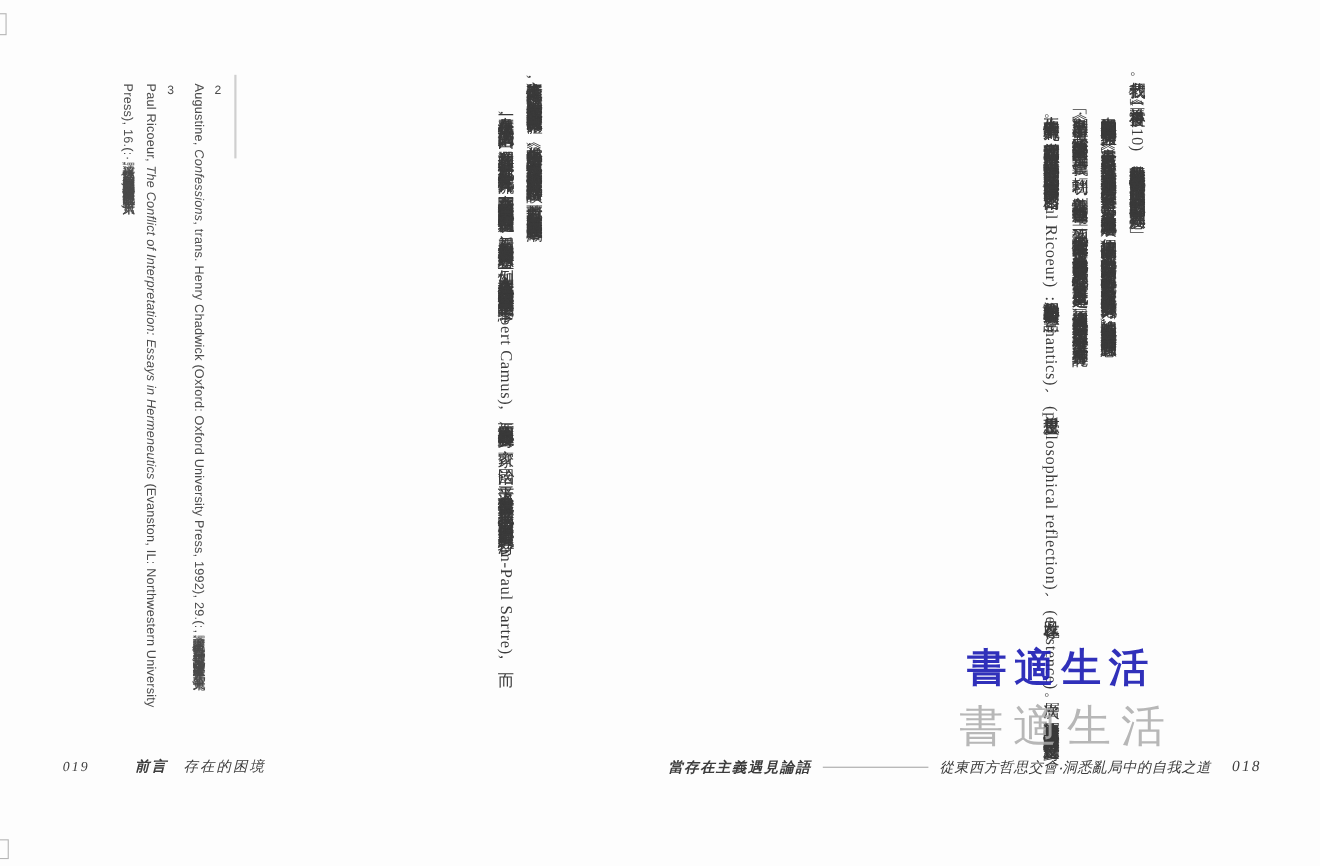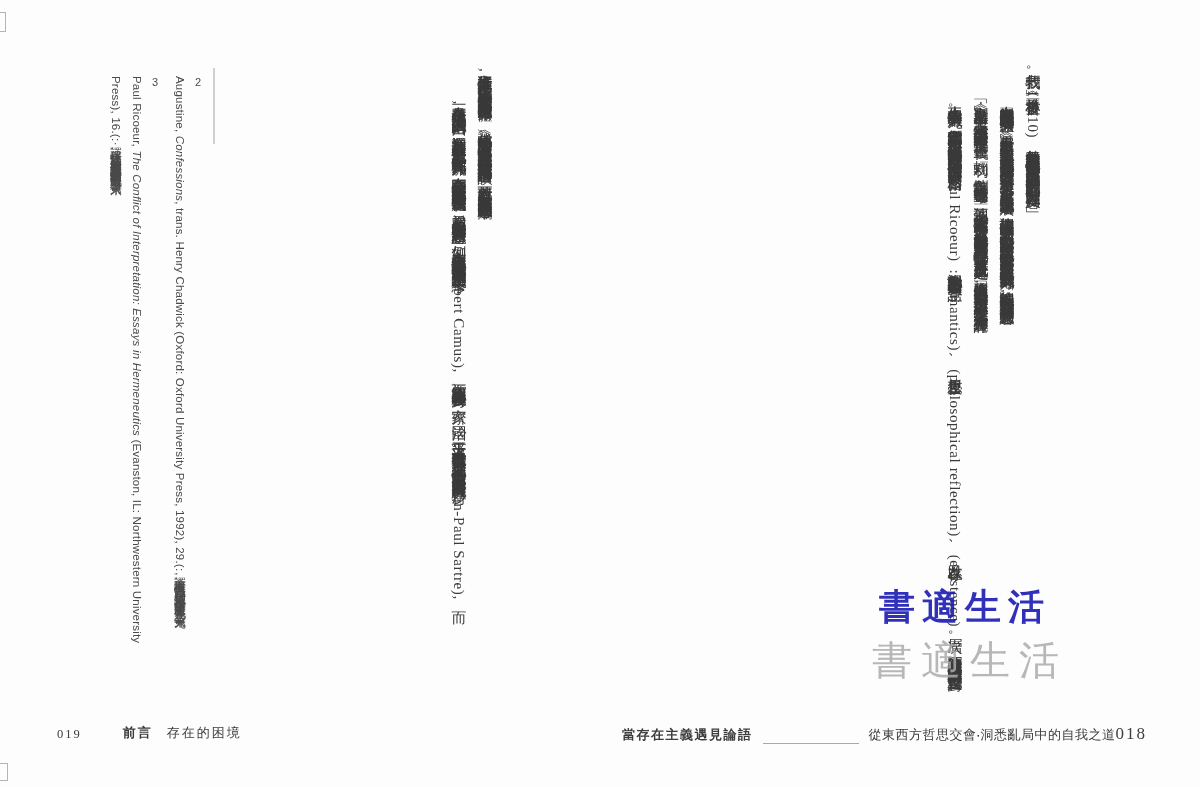--- a/index.html
+++ b/index.html
@@ -52,35 +52,36 @@
     line-height:16px;
   }
   .fn-body{letter-spacing:0.2px;}
   .fn-body i{font-style:italic;}
   #fn-rule{
     position:absolute;left:213px;top:68px;width:2px;height:76px;
     background:#cfcfcf;
   }
   
   .footer{
-    position:absolute;top:724px;font-size:13px;color:#3c3c3c;
-    display:flex;align-items:flex-end;white-space:nowrap;
+    position:absolute;top:688px;font-size:13px;color:#3c3c3c;
+    display:flex;align-items:center;white-space:nowrap;
     font-family:"Liberation Serif","DejaVu Serif",serif;
+    font-style:italic;
   }
   #footer-left{left:57px;}
   #footer-left .pagenum{letter-spacing:2px;font-size:12.5px;}
   #footer-left .chapter{font-weight:bold;margin-left:41px;letter-spacing:2px;}
   #footer-left .section{margin-left:14px;letter-spacing:2px;}
   #footer-right{right:53px;}
   #footer-right .booktitle{font-weight:bold;letter-spacing:1.5px;margin-left:48px;}
   #footer-right .rule{
     width:96px;height:1px;background:#a9a9a9;margin:0 10px 0 10px;
   }
   #footer-right .subtitle{letter-spacing:0.5px;}
-  #footer-right .pagenum{letter-spacing:2px;font-size:17px;}
+  #footer-right .pagenum{margin-left:19px;letter-spacing:2px;font-size:14px;}
   
   .watermark{
     position:absolute;white-space:nowrap;
     font-family:Liberation Sans, sans-serif;
   }
   #wm-blue{
     left:879px;top:583px;font-size:36px;font-weight:bold;
     letter-spacing:7px;opacity:0.92;
   }
   #wm-gray{

